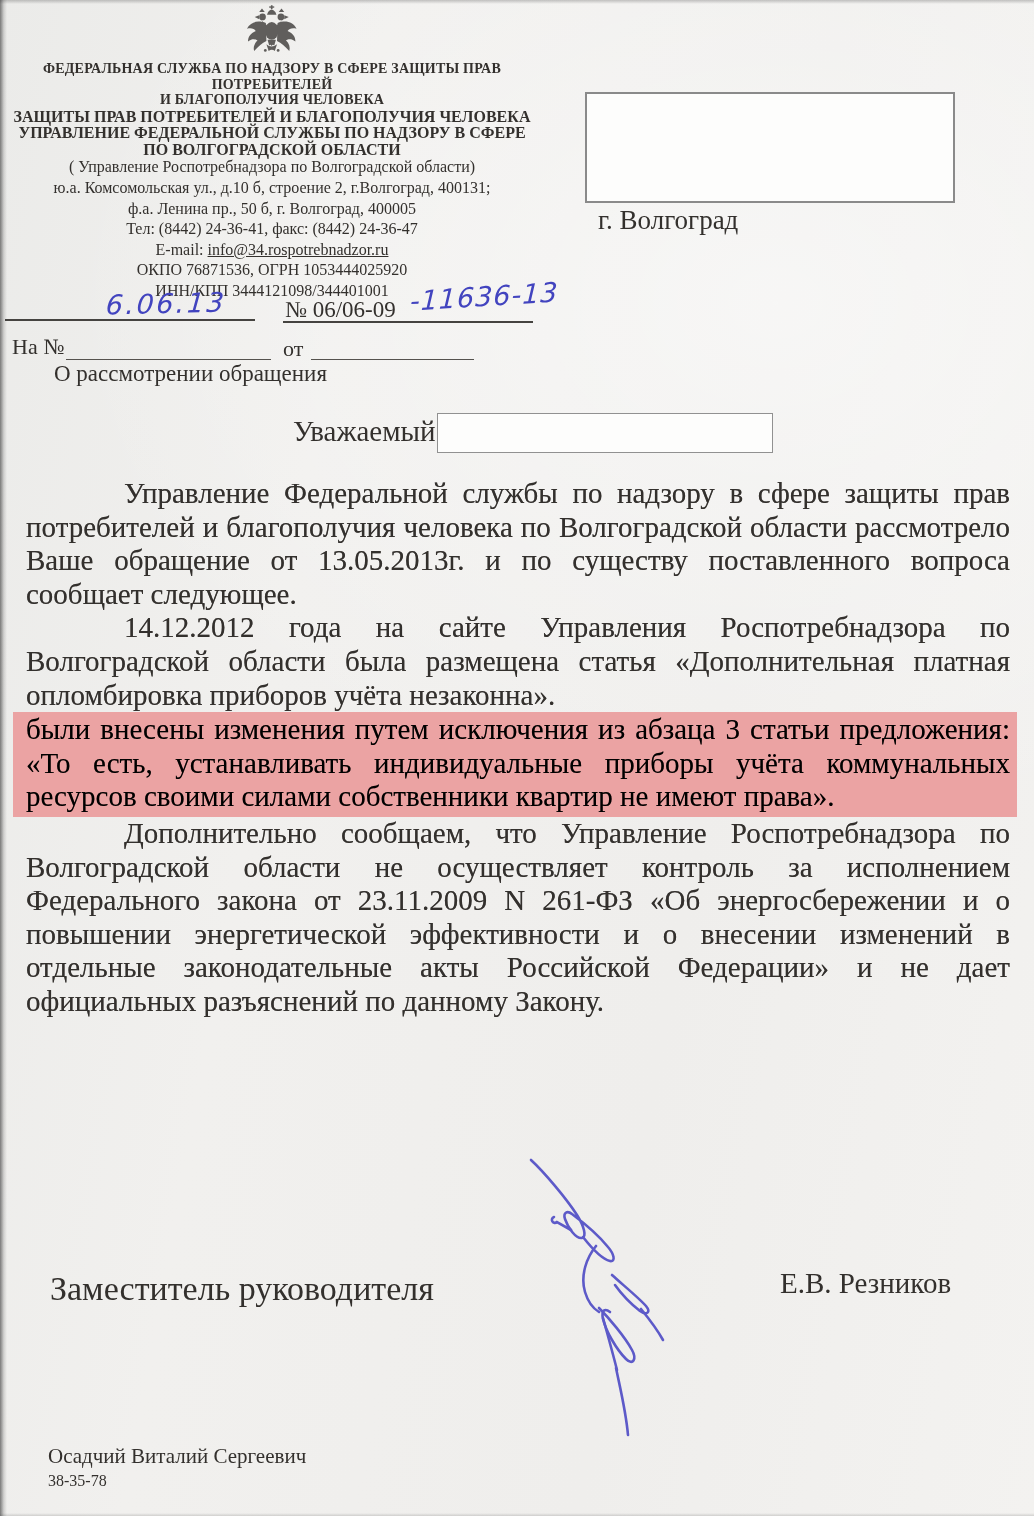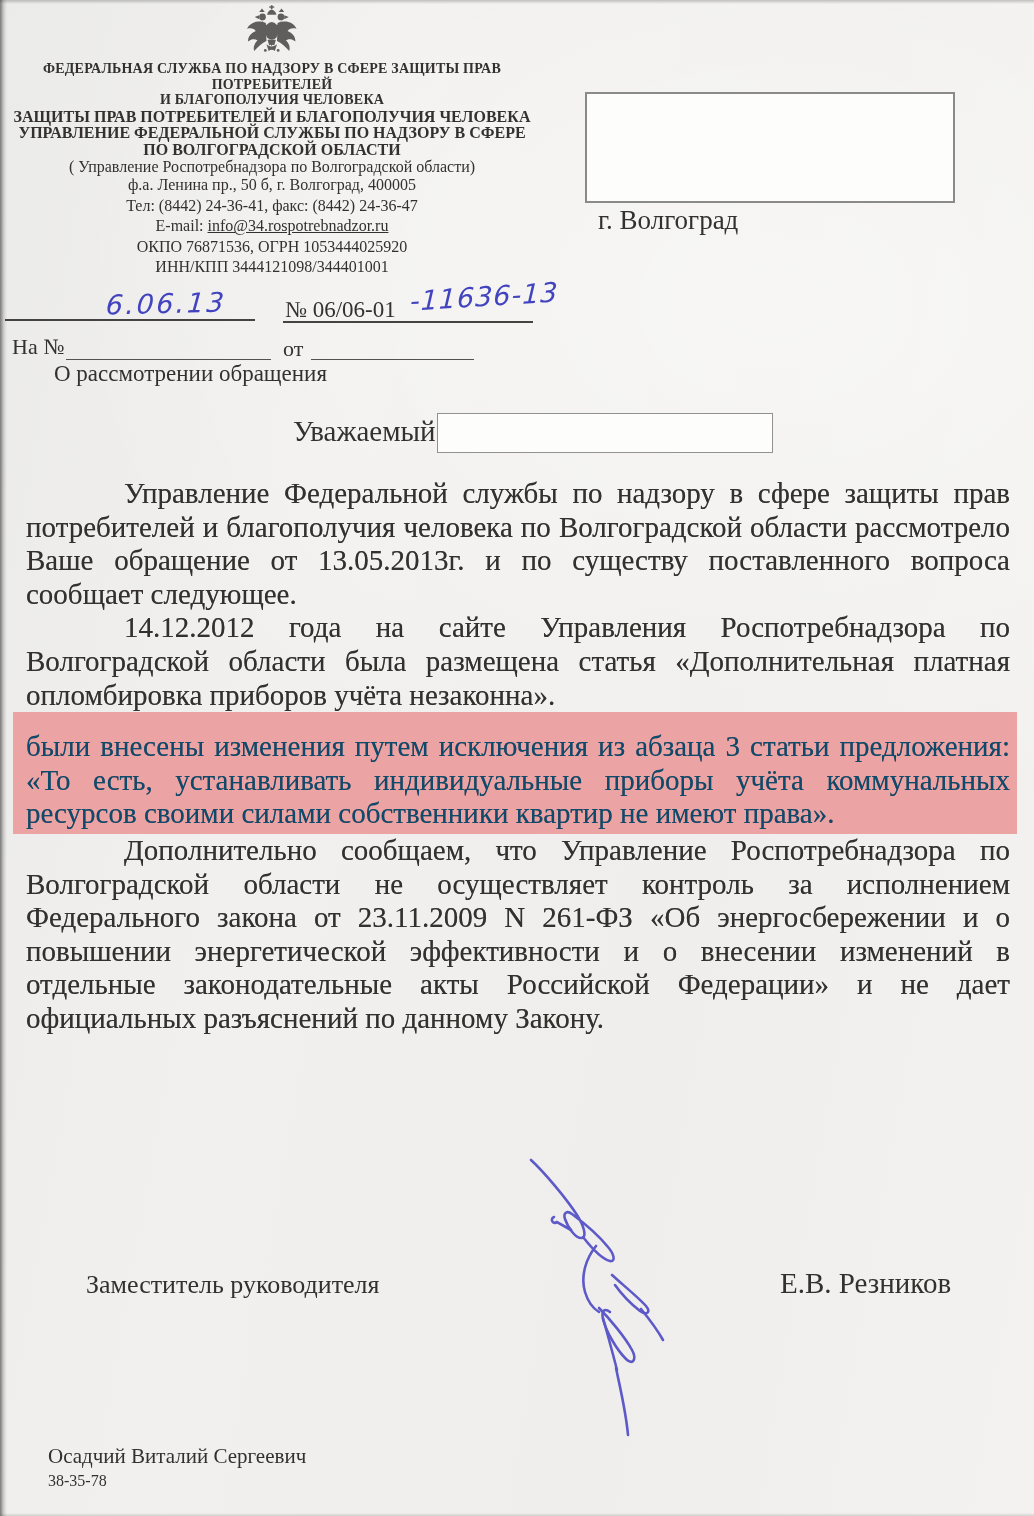--- a/index.html
+++ b/index.html
@@ -58,26 +58,26 @@
   .salutation{position:absolute;left:293px;top:415px;font-size:29px;}
   .salutation-box{position:absolute;left:437px;top:413px;width:336px;height:40px;
     background:#fdfdfc;border:1.5px solid #919191;box-sizing:border-box;}
 
   
   .body-text{position:absolute;left:26px;top:477px;width:984px;
     font-size:29px;line-height:33.6px;text-align:justify;
     text-shadow:0 0 .5px rgba(45,42,40,.6);}
   .body-text p{margin:0;text-indent:98px;}
   .p3-intro{text-align-last:justify;}
-  .hl{display:block;background:#eba3a3;color:#0c4a6e;
-    margin:0 -7px 0 -13px;padding:18px 7px 3px 13px;text-indent:0;
+  .hl{display:block;background:#eba3a3;color:#000000;
+    margin:0 -7px 0 -13px;padding:1px 7px 3px 13px;text-indent:0;
     text-shadow:0 0 .5px rgba(70,44,42,.6);}
 
   
-  .sig-title{position:absolute;left:50px;top:1270px;font-size:26px;margin-left:36px;}
+  .sig-title{position:absolute;left:50px;top:1270px;font-size:34px;}
   .sig-name{position:absolute;left:780px;top:1267px;font-size:29px;}
   .sig-svg{position:absolute;left:500px;top:1140px;width:230px;height:340px;}
 
   
   .exec-name{position:absolute;left:48px;top:1444px;font-size:21px;}
   .exec-phone{position:absolute;left:48px;top:1472px;font-size:16px;}
 </style>
 </head>
 <body>
 
@@ -108,33 +108,34 @@
         <circle cx="40" cy="81" r="2.5"></circle>
         <circle cx="63" cy="81" r="2.5"></circle>
       </g>
     </svg>
     <div class="hdr-small">ФЕДЕРАЛЬНАЯ СЛУЖБА ПО НАДЗОРУ В СФЕРЕ ЗАЩИТЫ ПРАВ ПОТРЕБИТЕЛЕЙ</div>
     <div class="hdr-small">И БЛАГОПОЛУЧИЯ ЧЕЛОВЕКА</div>
     <div class="hdr-big">ЗАЩИТЫ ПРАВ ПОТРЕБИТЕЛЕЙ И БЛАГОПОЛУЧИЯ ЧЕЛОВЕКА</div>
     <div class="hdr-big">УПРАВЛЕНИЕ ФЕДЕРАЛЬНОЙ СЛУЖБЫ ПО НАДЗОРУ В СФЕРЕ</div>
     <div class="hdr-big">ПО ВОЛГОГРАДСКОЙ ОБЛАСТИ</div>
     <div class="hdr-paren">( Управление Роспотребнадзора по Волгоградской области)</div>
+    <div class="hdr-addr hdr-addr-first">ю.а. Комсомольская ул., д.10 б, строение 2, г.Волгоград, 400131;</div>
     <div class="hdr-addr">ф.а. Ленина пр., 50 б, г. Волгоград, 400005</div>
     <div class="hdr-addr">Тел: (8442) 24-36-41, факс: (8442) 24-36-47</div>
     <div class="hdr-addr"><span>E-mail: </span><span class="u">info@34.rospotrebnadzor.ru</span></div>
     <div class="hdr-addr">ОКПО 76871536,  ОГРН 1053444025920</div>
     <div class="hdr-addr">ИНН/КПП 3444121098/344401001</div>
   </div>
 
   <div class="recipient-box"></div>
   <div class="city">г. Волгоград</div>
 
   <span class="hand hand-date">6.06.13</span>
   <div class="rule ref-line1"></div>
-  <span class="printed no-block">№ 06/06-01</span>
+  <span class="printed no-block">№ 06/06-09</span>
   <span class="hand hand-num">-11636-13</span>
   <div class="rule ref-line2"></div>
   <span class="printed na-label">На №</span>
   <div class="rule-thin na-line1"></div>
   <span class="printed ot-label">от</span>
   <div class="rule-thin na-line2"></div>
 
   <div class="subject">О рассмотрении обращения</div>
 
   <div class="salutation">Уважаемый</div>

